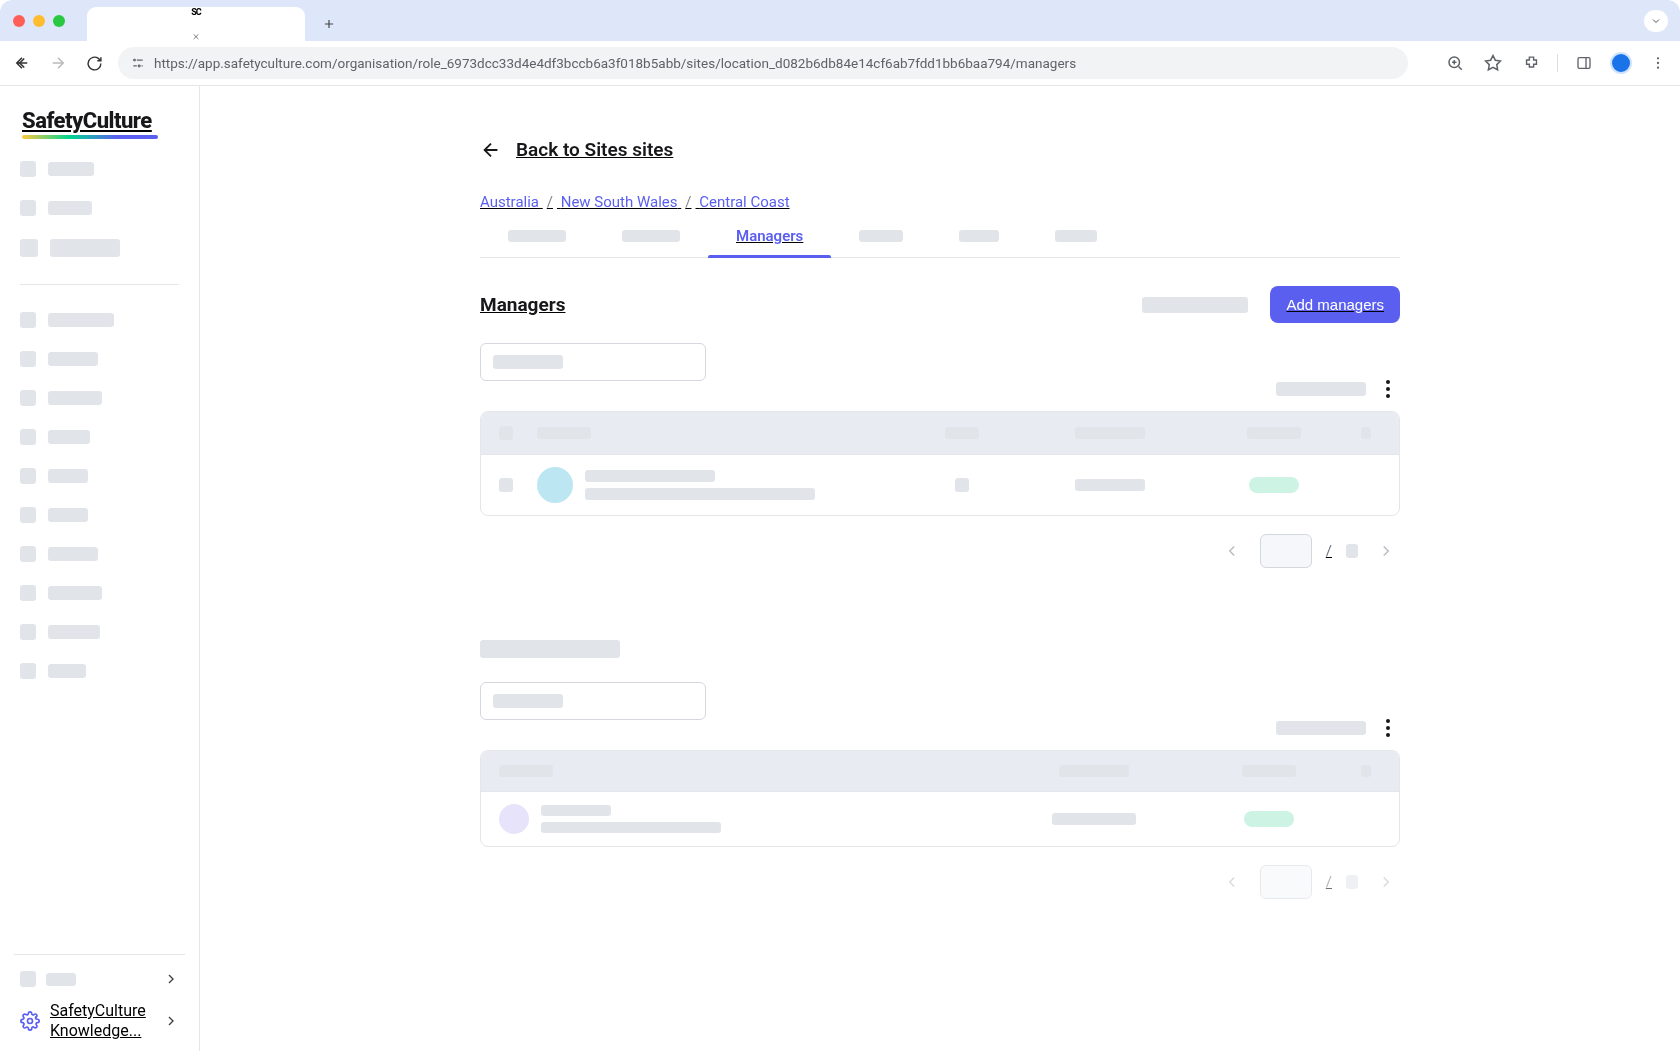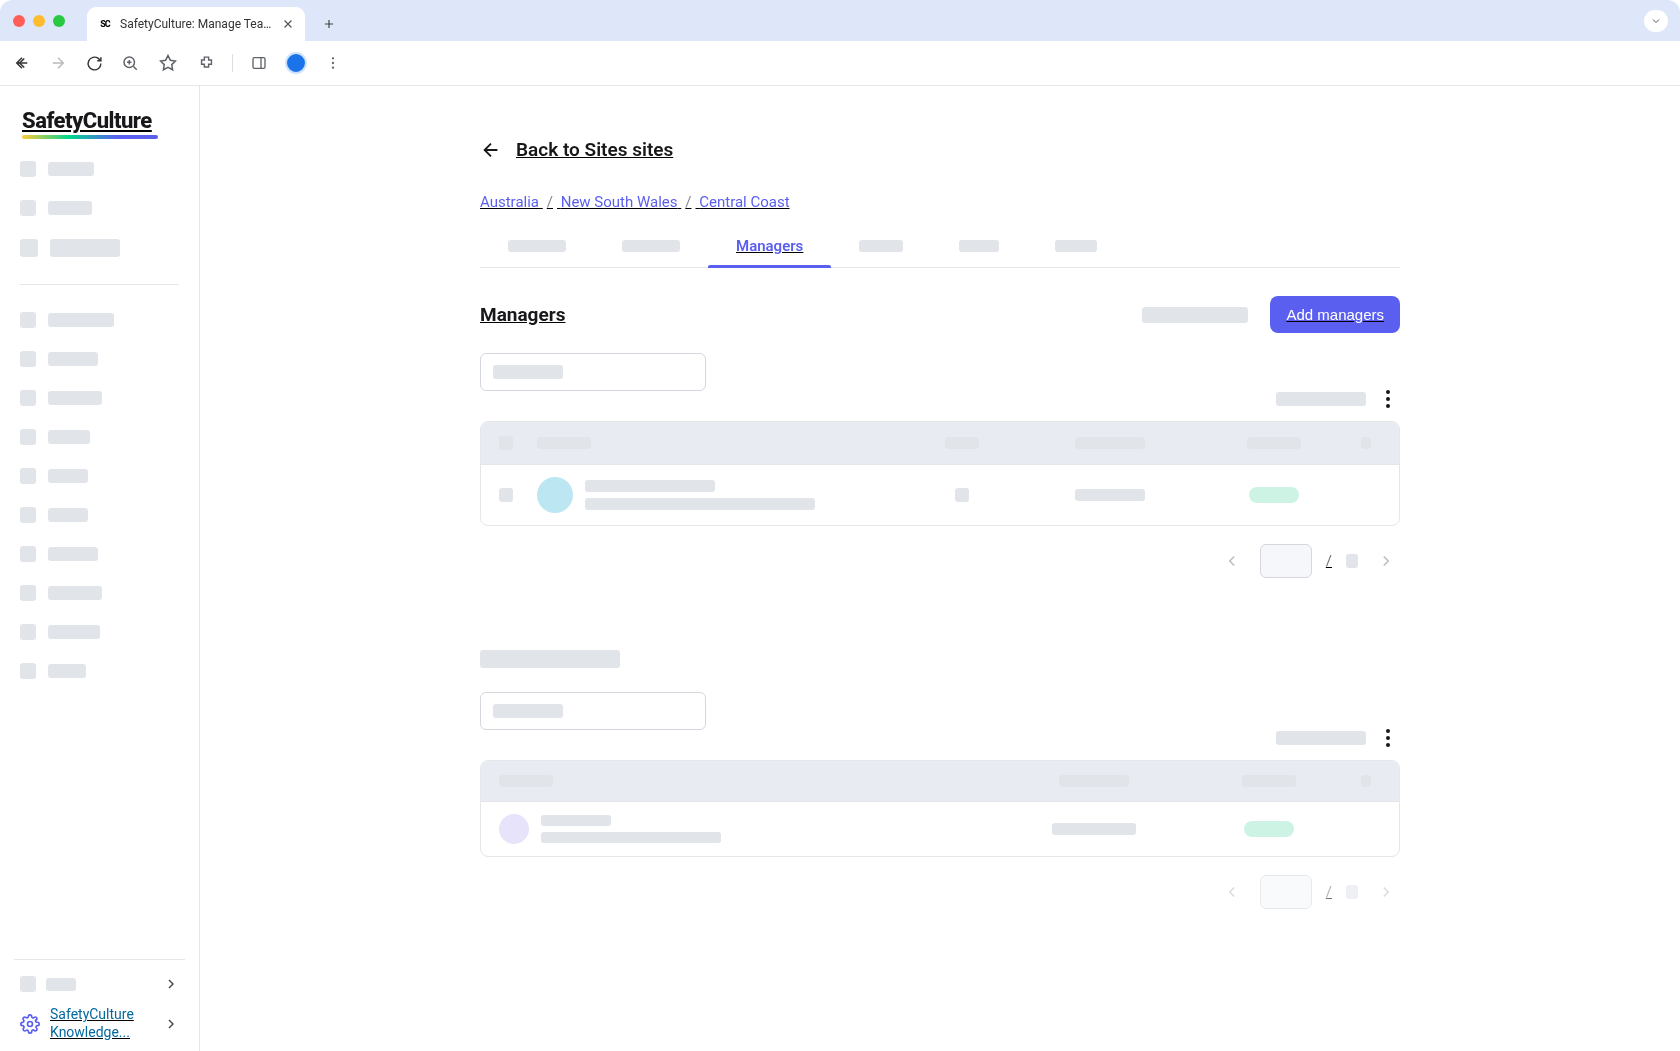--- a/index.html
+++ b/index.html
@@ -13,21 +13,21 @@
 }
 
 
 .browser-chrome { background: #DDE7F9; height: 41px; display: flex; align-items: center; border-radius: 12px 12px 0 0; position: relative; }
 .win-dots { display: flex; gap: 8px; margin-left: 13px; }
 .dot { width: 12px; height: 12px; border-radius: 50%; }
 .dot.red { background: #FF5F57; }
 .dot.yellow { background: #FEBC2E; }
 .dot.green { background: #28C840; }
 .tab-strip { display: flex; align-items: flex-end; height: 100%; margin-left: 22px; }
-.tab { background: #fff; height: 34px; width: 218px; border-radius: 9px 9px 0 0; display: flex; align-items: center; padding: 0 10px; gap: 7px; font-size: 12px; color: #333; position: relative; }
+.tab { background: #fff; height: 34px; width: 218px; border-radius: 9px 9px 0 0; display: flex; align-items: center; padding: 0 10px; gap: 7px; font-size: 12px; color: #333; position: relative; flex-direction: column; }
 .tab-favicon { width: 16px; height: 16px; background:#fff; display:flex; align-items:center; justify-content:center; font-size:9px; font-weight:800; letter-spacing:-1px; color:#000;}
 .tab-title { flex: 1; white-space: nowrap; overflow: hidden; text-overflow: ellipsis; }
 .tab-close { width: 14px; height: 14px; color: #555; }
 .new-tab { width: 28px; height: 28px; display: flex; align-items: center; justify-content: center; color: #444; margin-left: 10px; margin-bottom: 3px; cursor: pointer; border-radius: 50%; }
 .chrome-caret { position: absolute; right: 12px; top: 10px; width: 24px; height: 22px; border-radius: 12px; background:#fff; display:flex; align-items:center; justify-content:center; color:#555; }
 
 .toolbar { height: 45px; background: #fff; border-bottom: 1px solid #E4E6EA; display: flex; align-items: center; padding: 0 10px; gap: 12px; }
 .nav-btn { width: 24px; height: 24px; display: flex; align-items: center; justify-content: center; color: #333; cursor: pointer; }
 .nav-btn.disabled { color: #bbb; }
 .url-bar { flex: 1; height: 32px; background: #F1F3F4; border-radius: 16px; display: flex; align-items: center; padding: 0 12px; gap: 8px; font-size: 13.5px; color: #5f6368; max-width: 1290px; margin-right: auto; }
@@ -45,32 +45,32 @@
 .sidebar { width: 200px; border-right: 1px solid #E4E6EA; display: flex; flex-direction: column; padding: 18px 14px 10px 14px; }
 .logo { margin: 4px 8px 22px 8px; }
 .logo-text { font-size: 22px; font-weight: 800; letter-spacing: -0.5px; color: #18181B; }
 .logo-underline { height: 4px; width: 136px; background: linear-gradient(90deg,#FFC83D 0%,#00D68F 35%,#5B5FEF 70%,#5B5FEF 100%); border-radius: 2px; margin-top: 2px;}
 .nav-list { display: flex; flex-direction: column; gap: 23px; }
 .nav-item { display: flex; align-items: center; gap: 12px; padding: 0 6px; }
 .sk { background: #E1E5EA; border-radius: 3px; }
 .nav-divider { height: 1px; background: #E4E6EA; margin: 4px 6px; }
 .sidebar-bottom { margin-top: auto; border-top:1px solid #E4E6EA; padding-top:16px; display:flex; flex-direction:column; gap:14px;}
 .side-row { display:flex; align-items:center; gap:10px; padding:0 6px; cursor:pointer; }
-.side-row .label { flex:1; font-size:14px; color:#0369a1; line-height:1.25; }
+.side-row .label { flex:1; font-size:16px; color:#000000; line-height:1.25; }
 .side-row svg.gear { color:#5B5FEF; }
 .side-row svg.chev { color:#3F3F46; }
 
 
 .main { flex:1; overflow-y:auto; }
 .main-inner { max-width: 920px; margin: 0 auto; padding: 52px 0 80px 0; }
 
 .back-link { display:flex; align-items:center; gap:14px; font-size:19px; font-weight:600; color:#18181B; cursor:pointer; margin-bottom:32px; }
 .back-link svg { width:22px; height:22px; }
 
-.crumbs { font-size:15px; margin-bottom:16px; }
+.crumbs { font-size:15px; margin-bottom:6px; }
 .crumbs a { color:#5B5FEF; text-decoration:none; }
 .crumbs .sep { color:#888; margin:0 4px; }
 .page-title { font-size:28px; font-weight:700; color:#18181B; margin-bottom:36px; }
 .page-title .muted { color:#8A8F98; font-weight:600; }
 
 .tabs { display:flex; border-bottom:1px solid #E4E6EA; margin-bottom:28px; }
 .tab-item { padding: 10px 28px 12px 28px; font-size:15px; color:#5f6368; position:relative; cursor:pointer; display:flex; align-items:center; justify-content:center; }
 .tab-item.active { color:#5B5FEF; font-weight:600; }
 .tab-item.active::after { content:''; position:absolute; left:0; right:0; bottom:-1px; height:3px; background:#5B5FEF; border-radius:2px 2px 0 0; }
 
@@ -160,20 +160,31 @@
     <svg width="18" height="18" viewBox="0 0 24 24" fill="none" stroke="currentColor" stroke-width="2">
         <path d="M5 12h14M12 5l7 7-7 7"></path>
       </svg>
   </div>
   <div class="nav-btn">
     <svg width="17" height="17" viewBox="0 0 24 24" fill="none" stroke="currentColor" stroke-width="2">
         <path d="M21 12a9 9 0 1 1-3.6-7.2L21 8"></path>
         <path d="M21 3v5h-5"></path>
       </svg>
   </div>
+  <div class="url-bar">
+    <div class="url-lock">
+      <svg width="14" height="14" viewBox="0 0 24 24" fill="none" stroke="currentColor" stroke-width="2">
+          <circle cx="6" cy="7" r="1.5"></circle>
+          <path d="M10 7h10"></path>
+          <circle cx="14" cy="17" r="1.5"></circle>
+          <path d="M4 17h6M18 17h2"></path>
+        </svg>
+    </div>
+    <div class="url-text">https://app.safetyculture.com/organisation/role_6973dcc33d4e4df3bccb6a3f018b5abb/sites/location_d082b6db84e14cf6ab7fdd1bb6baa794/managers</div>
+  </div>
   <div class="toolbar-right">
     <div class="icon-btn">
         <svg width="18" height="18" viewBox="0 0 24 24" fill="none" stroke="currentColor" stroke-width="2">
           <circle cx="11" cy="11" r="7"></circle>
           <path d="m21 21-4.3-4.3M11 8v6M8 11h6"></path>
         </svg>
       </div>
     <div class="icon-btn">
         <svg width="18" height="18" viewBox="0 0 24 24" fill="none" stroke="currentColor" stroke-width="2">
           <path d="m12 2 3.09 6.26L22 9.27l-5 4.87 1.18 6.88L12 17.77l-6.18 3.25L7 14.14 2 9.27l6.91-1.01L12 2Z"></path>

